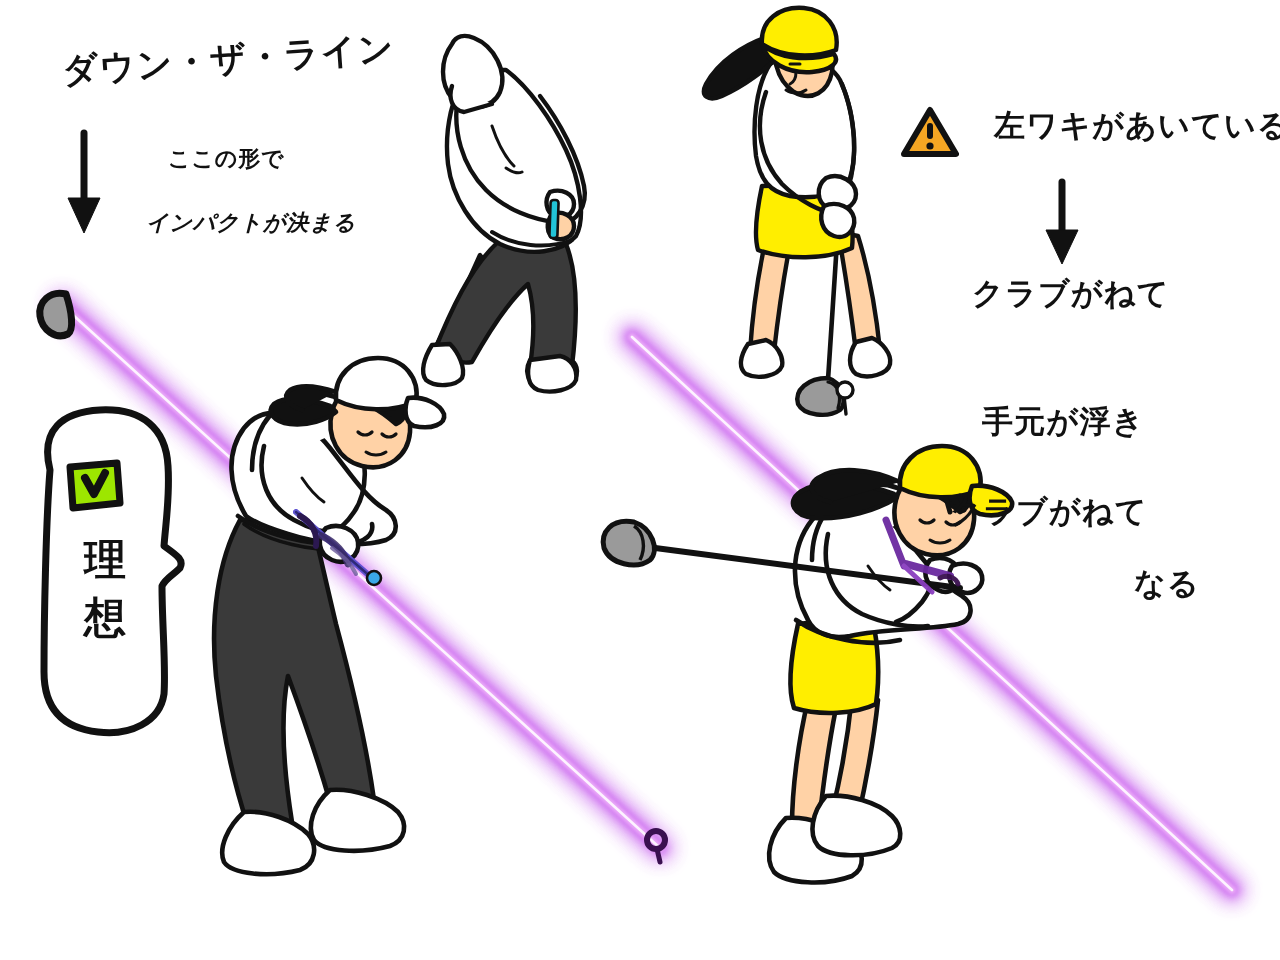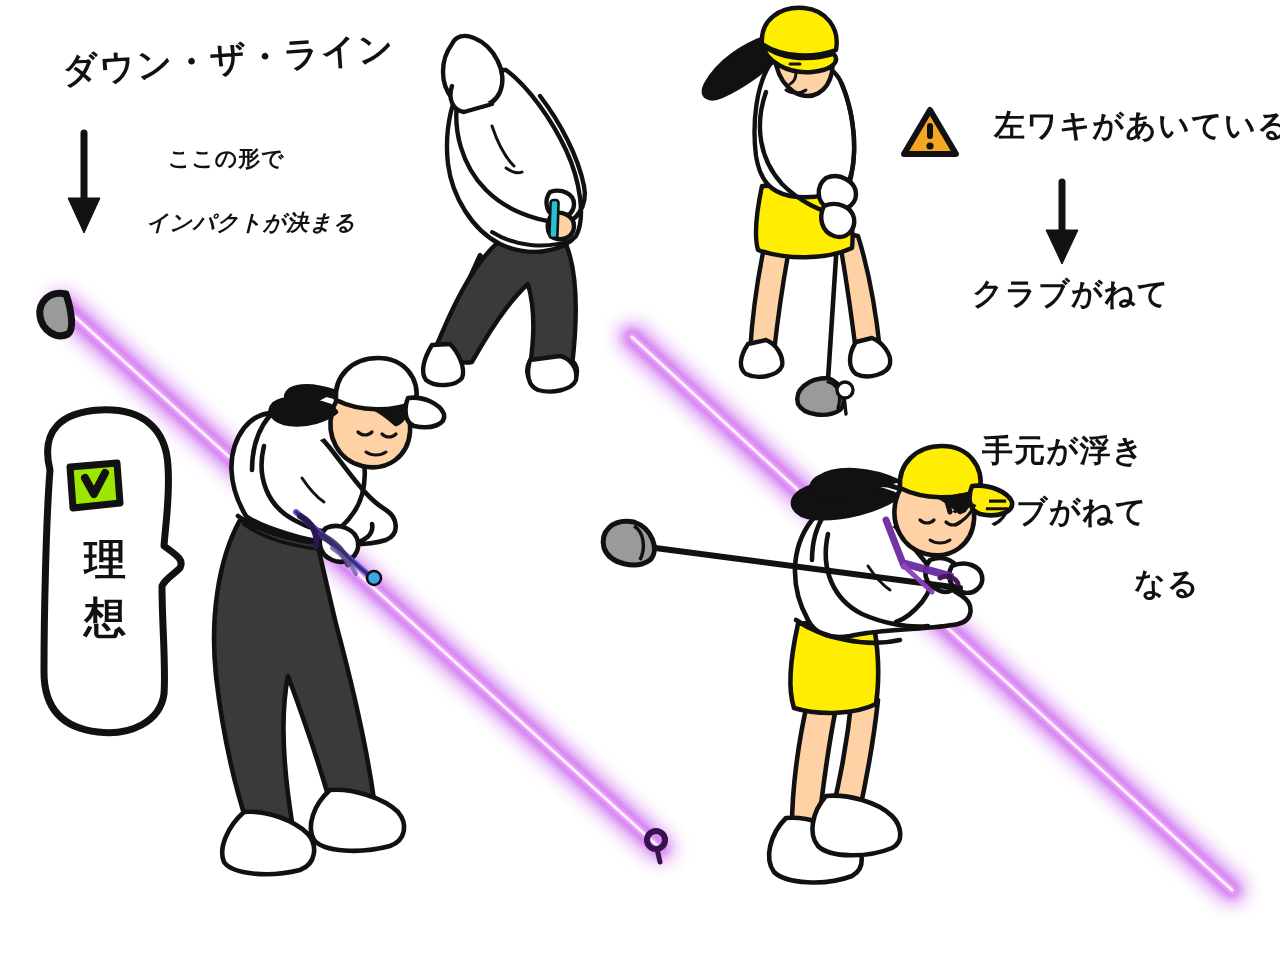--- a/index.html
+++ b/index.html
@@ -299,17 +299,17 @@
 
   <svg style="position:absolute;left:901px;top:106px;width:58px;height:54px;" viewBox="0 0 58 54">
     <path d="M29 4 L 55 48 L 3 48 Z" fill="#f5a623" stroke="#111" stroke-width="6" stroke-linejoin="round"></path>
     <rect x="26" y="17" width="6" height="16" rx="3" fill="#111"></rect>
     <circle cx="29" cy="40" r="3.6" fill="#111"></circle>
   </svg>
 
   <div class="hand-text t-right" style="left:994px;top:110px;text-align:right;">左ワキがあいている</div>
 
   <div class="hand-text t-right" style="left:972px;top:278px;">クラブがねて</div>
-  <div class="hand-text t-right" style="left:982px;top:435px;">手元が浮き</div>
+  <div class="hand-text t-right" style="left:982px;top:406px;">手元が浮き</div>
   <div class="hand-text t-right" style="left:950px;top:496px;">クラブがねて</div>
   <div class="hand-text t-right" style="left:1134px;top:568px;font-family:Liberation Serif, serif;">なる</div>
 
 </div>
 
 </body></html>

